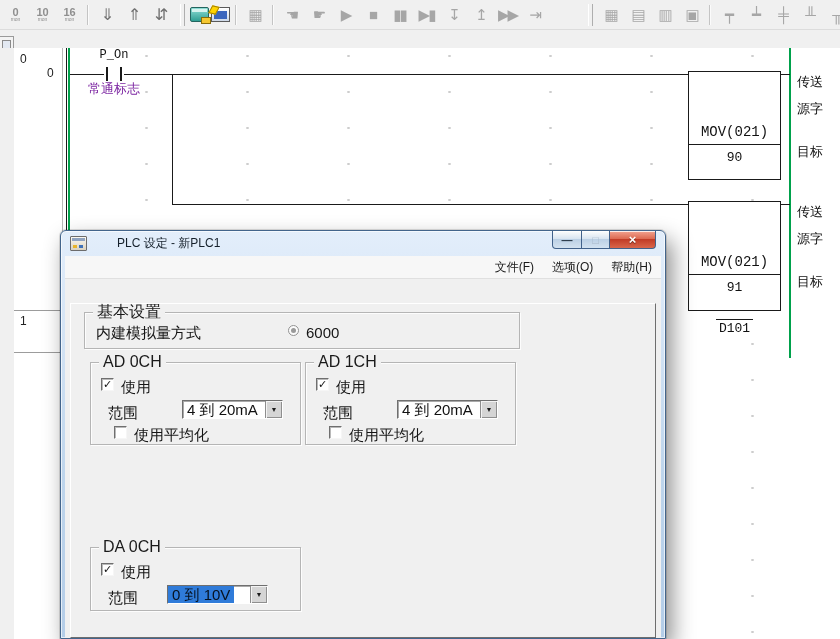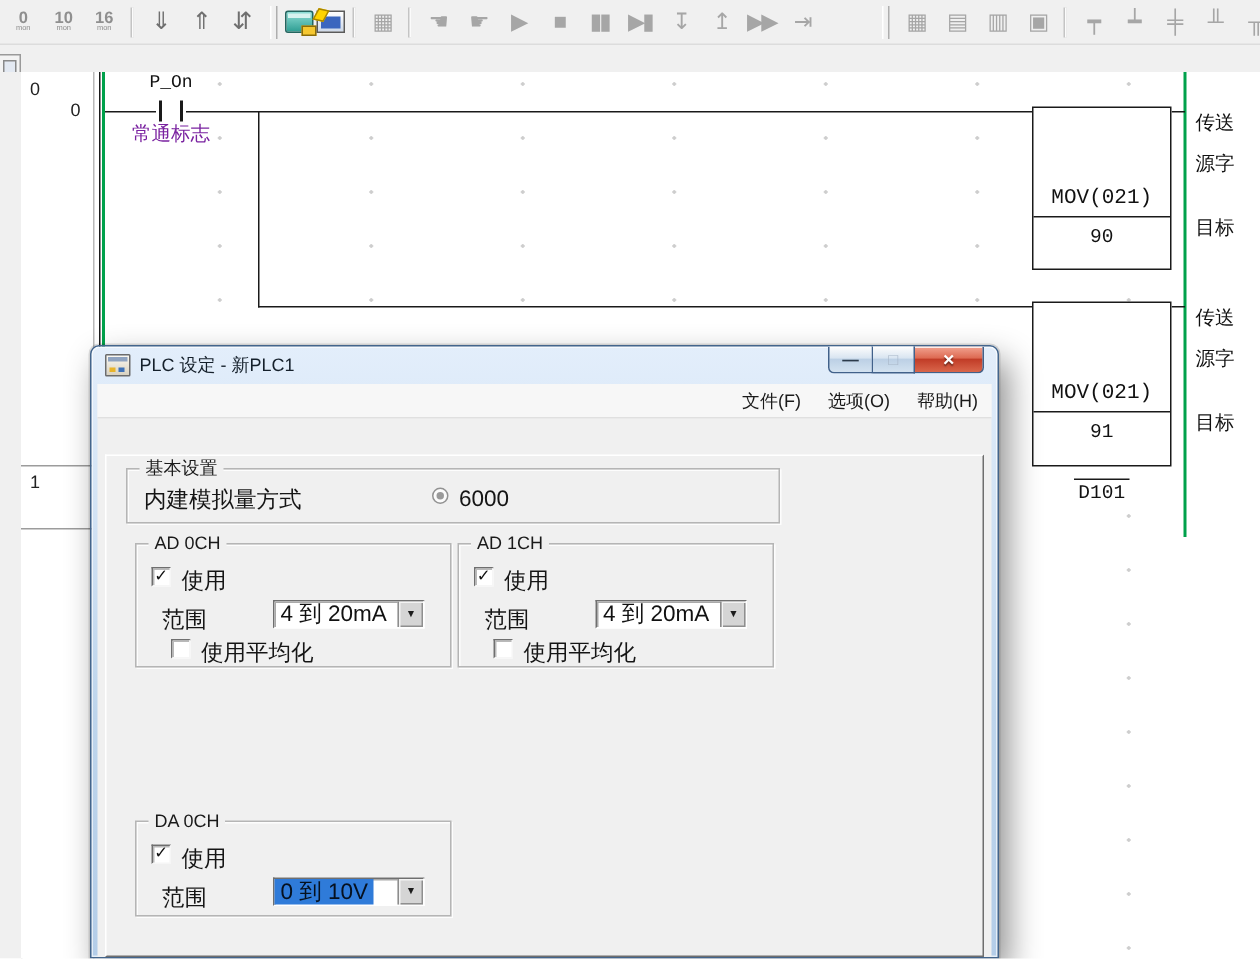--- a/index.html
+++ b/index.html
@@ -52,21 +52,21 @@
        font-family:"Liberation Mono","DejaVu Sans Mono",monospace;text-align:center;}
   .mov .ttl{height:24px;line-height:24px;border-bottom:1px solid #1a1a1a;font-size:14px;margin-top:48px;}
   .mov .op1{margin-top:5px;font-size:13px;}
   .mov .op2{display:inline-block;margin-top:24px;font-size:13px;border-top:1px solid #1a1a1a;padding:1px 3px 0;}
   .mov-lbl{position:absolute;left:797px;font-size:13px;color:#111;}
   
   .dialog{position:absolute;left:60px;top:230px;width:606px;height:409px;box-sizing:border-box;
           border:1px solid #43658c;border-radius:6px 6px 0 0;
           background:linear-gradient(#e3eefb,#bed5ec 60%,#b4cde8);
           box-shadow:inset 0 0 0 1px rgba(255,255,255,.65), 6px 10px 22px rgba(0,0,0,.45), 0 0 0 1px rgba(0,0,0,.12);}
-  .dlg-titlebar{position:absolute;left:0;top:0;right:0;height:25px;display:flex;align-items:center;padding-left:9px;}
+  .dlg-titlebar{position:absolute;left:0;top:0;right:0;height:25px;display:flex;align-items:center;padding-left:9px;gap:24px;}
   .dlg-icon{width:15px;height:13px;margin-right:6px;border:1px solid #6c6c6c;border-radius:1px;
             background:linear-gradient(#fcf9f1,#d9d2c0);position:relative;flex:none;}
   .dlg-icon::before{content:"";position:absolute;left:1px;top:1px;right:1px;height:3px;background:#8fa3c0;}
   .dlg-icon::after{content:"";position:absolute;left:2px;bottom:2px;width:4px;height:3px;background:#e8b42a;box-shadow:6px 0 0 #3f72b8;}
   .dlg-title{font-size:12px;color:#15202b;}
   .caption-btns{position:absolute;top:0;right:9px;display:flex;}
   .cap-btn{height:18px;box-sizing:border-box;border:1px solid #41618a;border-top:none;
            display:flex;align-items:center;justify-content:center;
            background:linear-gradient(#fdfdfd,#d9e5f1 45%,#bcd0e5 50%,#d3e2f0);
            box-shadow:inset 0 1px 0 rgba(255,255,255,.8);}
@@ -83,21 +83,21 @@
        box-shadow:inset 1px 1px 0 #ffffff;}
   .tab.active{height:22px;padding-top:4px;position:relative;z-index:3;margin-left:2px;
        box-shadow:inset 1px 1px 0 #ffffff,0 2px 0 #f0f0f0;}
   .tab-scrolls{margin-left:auto;display:flex;margin-bottom:2px;}
   .tscroll{width:18px;height:17px;box-sizing:border-box;background:#f0f0f0;border:1px solid #8b8b8b;
        box-shadow:inset 1px 1px 0 #fff, inset -1px -1px 0 #b9b9b9;display:flex;align-items:center;justify-content:center;
        font-size:8px;color:#222;}
   .panel{position:absolute;left:5px;right:5px;top:47px;bottom:0;background:#f0f0f0;
        border:1px solid;border-color:#ffffff #6e6e6e #6e6e6e #ffffff;box-sizing:border-box;}
   .grp{position:absolute;border:1px solid #b5b5b5;box-shadow:inset 1px 1px 0 #fdfdfd,1px 1px 0 #fdfdfd;box-sizing:border-box;}
-  .grp-legend{position:absolute;top:-8px;left:8px;background:#f0f0f0;padding:0 4px;font-size:12px;color:#1a1a1a;line-height:14px;}
+  .grp-legend{position:absolute;top:-8px;left:8px;background:#f0f0f0;padding:0 4px;font-size:16px;color:#1a1a1a;line-height:14px;}
   .dis{color:#9a9a9a;}
   .radio{position:absolute;width:11px;height:11px;border-radius:50%;border:1px solid #929292;background:#fbfbfb;box-sizing:border-box;}
   .radio::after{content:"";position:absolute;left:2px;top:2px;width:5px;height:5px;border-radius:50%;background:#9a9a9a;}
   .cb{position:absolute;width:13px;height:13px;box-sizing:border-box;background:#fff;
       border:1px solid;border-color:#6f6f6f #f6f6f6 #f6f6f6 #6f6f6f;box-shadow:inset 1px 1px 0 #b9b9b9;
       font-size:11px;font-weight:bold;color:#101010;line-height:11px;text-align:center;}
   .glbl{position:absolute;font-size:15px;color:#151515;white-space:nowrap;}
   .combo{position:absolute;width:101px;height:19px;box-sizing:border-box;display:flex;
       border:1px solid;border-color:#6f6f6f #ffffff #ffffff #6f6f6f;background:#fff;box-shadow:inset 1px 1px 0 #a9a9a9;}
   .combo .field{flex:1;font-size:15px;line-height:16px;padding:1px 0 0 4px;white-space:nowrap;overflow:hidden;}
@@ -259,21 +259,21 @@
           </span>
           <span class="cb" style="left:23px;top:63px;"></span>
           <span class="glbl" style="left:43px;top:63px;">使用平均化</span>
         </div>
 
         <div class="grp" style="left:19px;top:243px;width:211px;height:64px;">
           <span class="grp-legend">DA 0CH</span>
           <span class="cb" style="left:10px;top:15px;">✓</span>
           <span class="glbl" style="left:30px;top:15px;">使用</span>
           <span class="glbl" style="left:17px;top:41px;">范围</span>
-          <span class="combo sel" style="left:91px;top:37px;gap:16px;">
+          <span class="combo sel" style="left:76px;top:37px;gap:16px;">
             <span class="field">0 到 10V</span>
             <span class="btn">▼</span>
           </span>
         </div>
 
       </div>
     </div>
   </div>
 
 </div>

